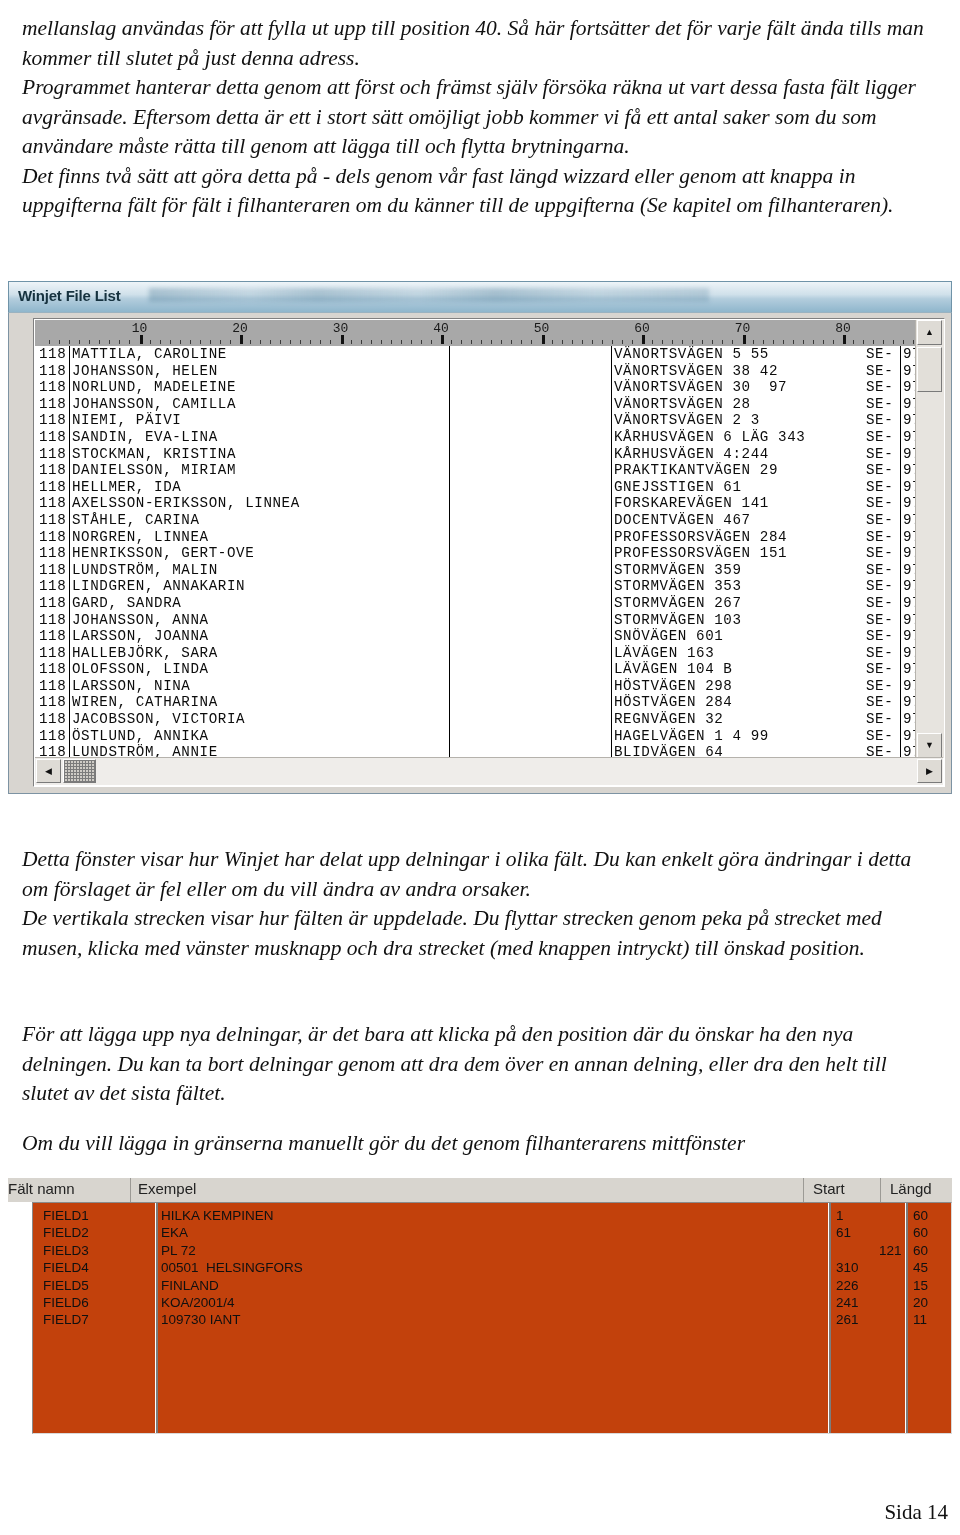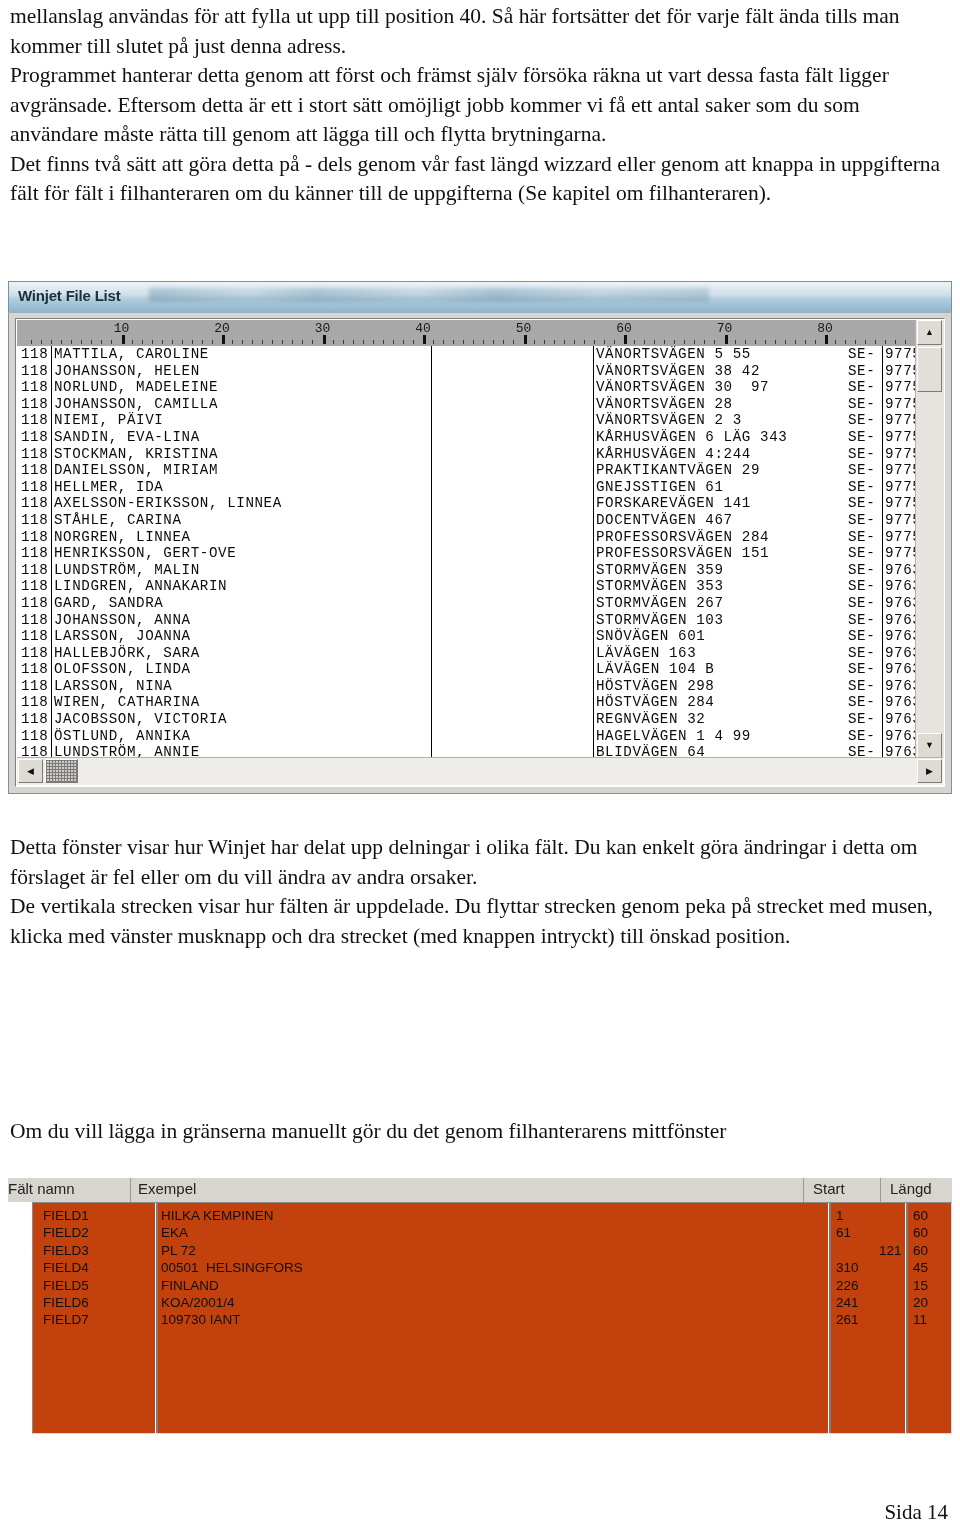--- a/index.html
+++ b/index.html
@@ -27,21 +27,21 @@
   .prose {
     position: absolute;
     left: 10px;
     width: 940px;
     font-family: "Liberation Serif", serif;
     font-size: 21.5px;
     line-height: 29.5px;
     color: #111;
     text-align: left;
   }
-  .prose p { margin: 0; }
+  .prose p { margin: 12px; font-style: italic; }
 
   #para-top   { top: 2px; }
   #para-mid   { top: 833px; }
   #para-low   { top: 1008px; }
   #para-last  { top: 1117px; }
 
   
   .winjet-window {
     position: absolute;
     left: 8px;
@@ -82,21 +82,21 @@
     letter-spacing: -0.2px;
   }
 
   .wj-body {
     position: relative;
     height: 482px;
     background: #d8d5d0;
     border: 1px solid #7d93a3;
     border-top: 1px solid #9ab2c0;
     box-sizing: border-box;
-    padding: 5px 6px 6px 6px;
+    padding: 5px 6px 6px 24px;
   }
 
   .wj-inner {
     position: relative;
     height: 100%;
     background: #ffffff;
     border: 1px solid #808080;
     border-right-color: #ffffff;
     border-bottom-color: #ffffff;
     box-sizing: border-box;
@@ -475,20 +475,25 @@
     </div>
   </div>
 
   <div class="prose" id="para-mid">
     <p>
         <span style="display:block">Detta fönster visar hur Winjet har delat upp delningar i olika fält. Du kan enkelt göra ändringar i detta om förslaget är fel eller om du vill ändra av andra orsaker.</span>
         <span style="display:block">De vertikala strecken visar hur fälten är uppdelade. Du flyttar strecken genom peka på strecket med musen, klicka med vänster musknapp och dra strecket (med knappen intryckt) till önskad position.</span>
       </p>
   </div>
 
+  <div class="prose" id="para-low">
+    <p>
+        <span style="display:block">För att lägga upp nya delningar, är det bara att klicka på den position där du önskar ha den nya delningen. Du kan ta bort delningar genom att dra dem över en annan delning, eller dra den helt till slutet av det sista fältet.</span>
+      </p>
+  </div>
 
   <div class="prose" id="para-last">
     <p>
         <span style="display:block">Om du vill lägga in gränserna manuellt gör du det genom filhanterarens mittfönster</span>
       </p>
   </div>
 
   <div class="fieldtable">
     <div class="ft-headrow" id="ft-headrow">
         <div class="ft-head" style="left: 0;">Fält namn</div>

